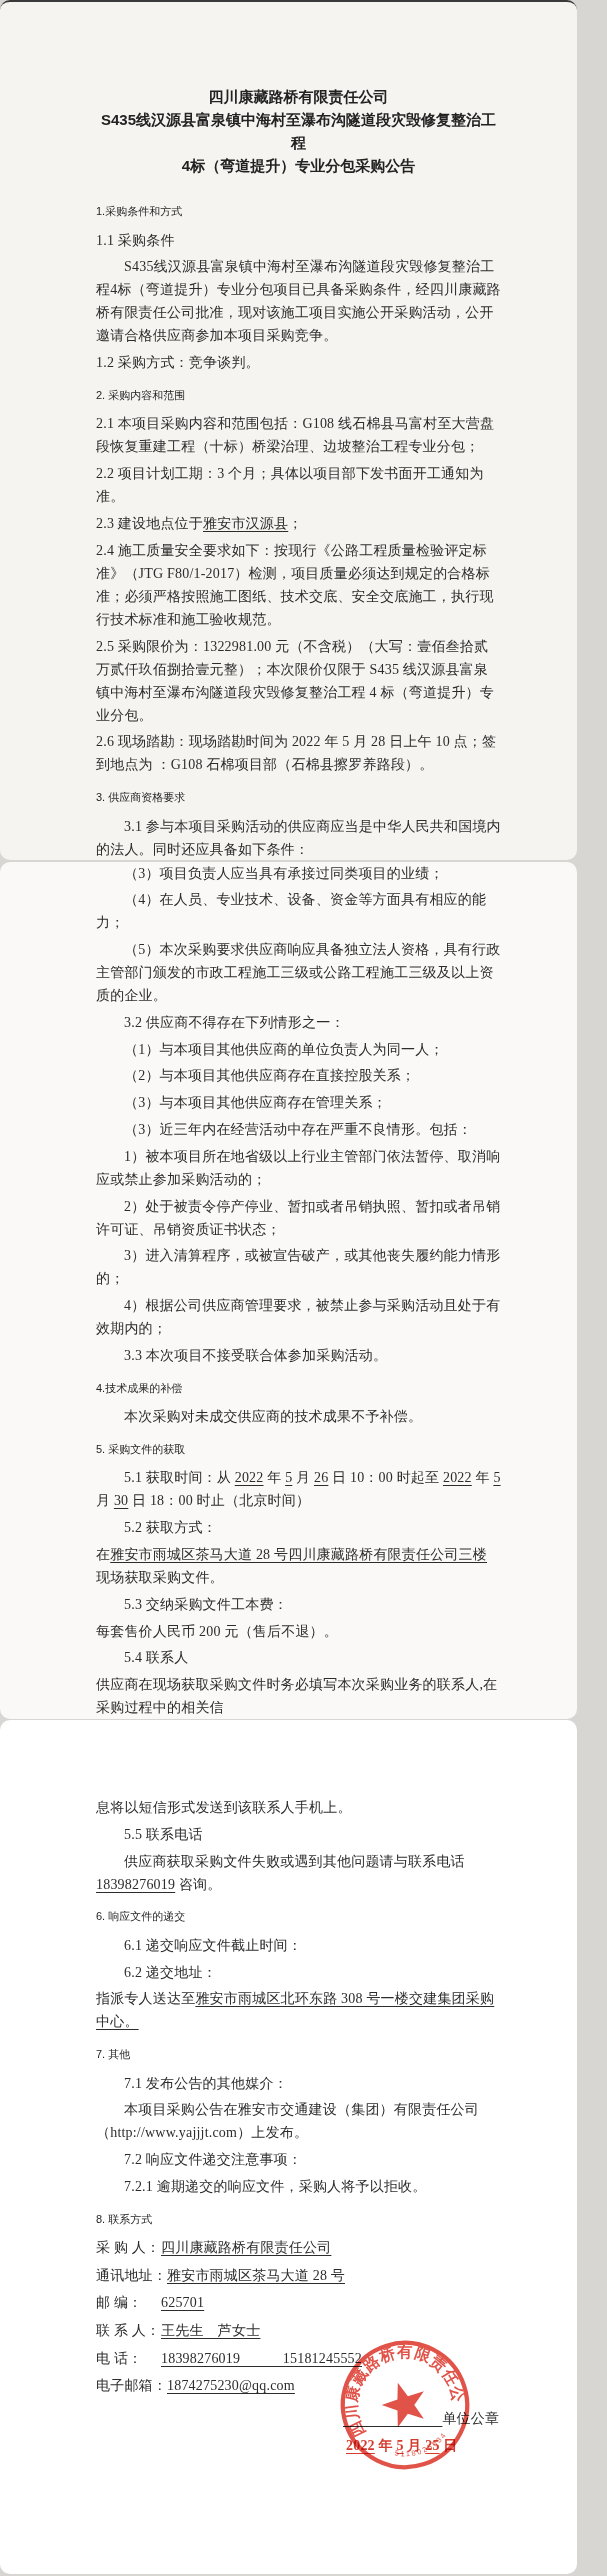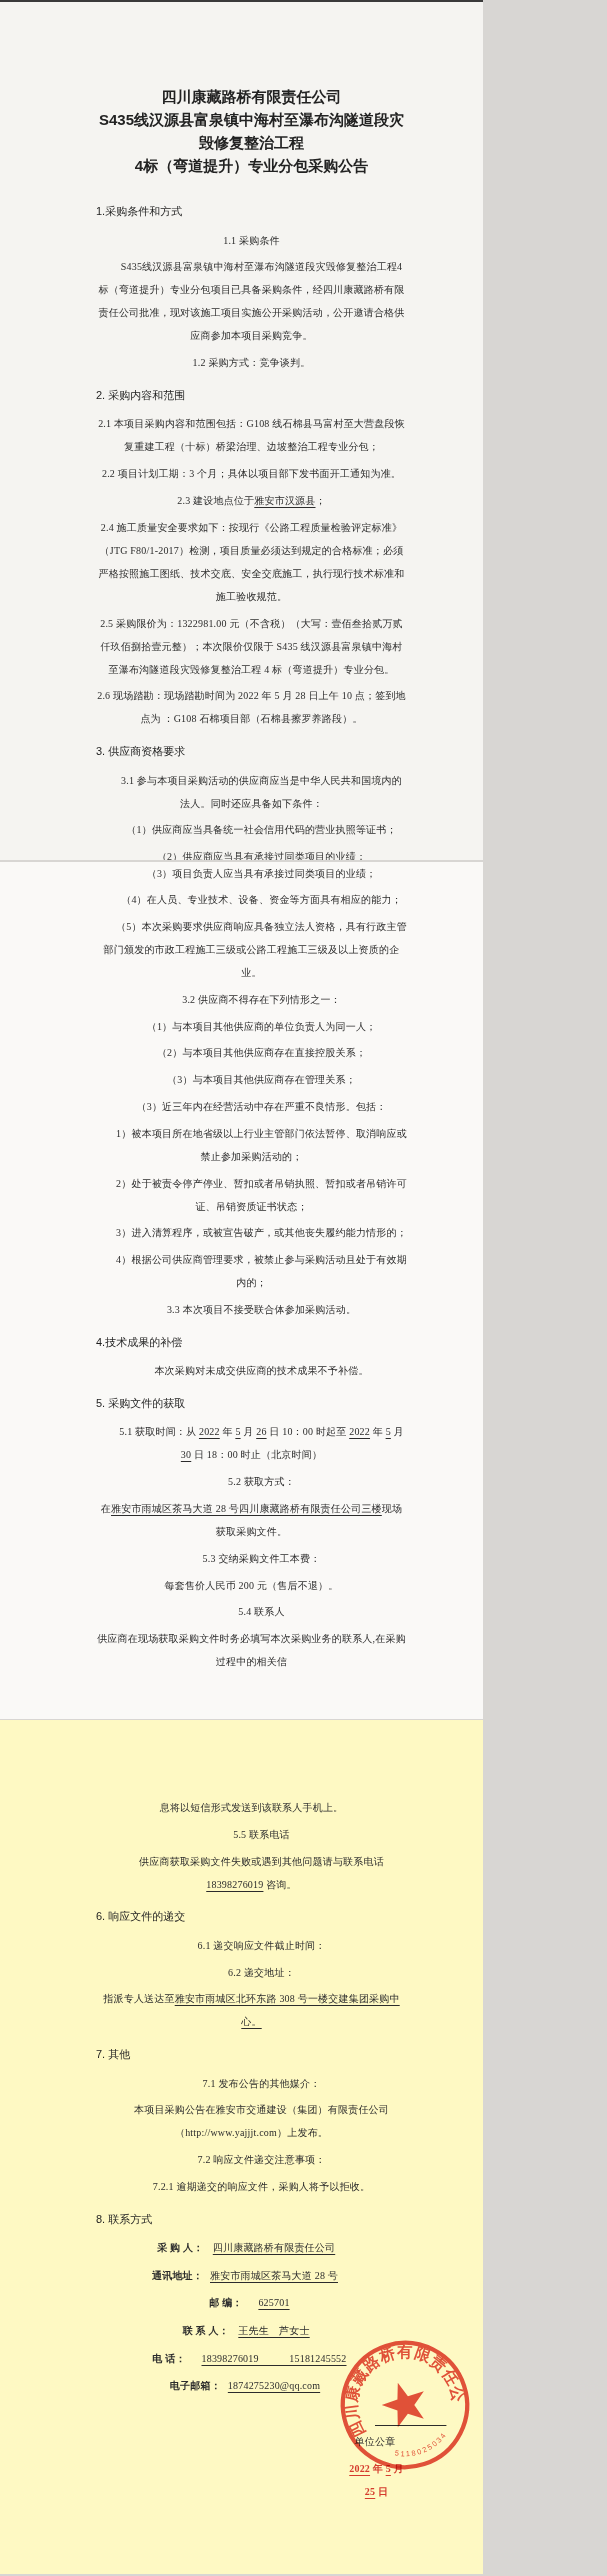--- a/index.html
+++ b/index.html
@@ -3,28 +3,29 @@
 <meta charset="utf-8">
 <style>
   html,body{margin:0;padding:0;}
   body{
     width:607px;
     background:#d8d6d3;
     font-family:"Liberation Serif", serif;
   }
   .page{
     position:relative;
-    width:483px;
+    width:577px;
     box-sizing:border-box;
     overflow:hidden;
     color:#2c2c2c;
+    border-radius:10px;
   }
   .pg1{height:860px;background:#f5f4f1;border-top:2.3px solid #3a3a3a;margin-bottom:1.5px;}
   .pg2{height:857px;background:#faf9f7;margin-bottom:1.5px;}
-  .pg3{height:854px;background:#fef9c3;}
+  .pg3{height:854px;background:#ffffff;}
   .content{
     padding:0 76px 0 96px;
     box-sizing:border-box;
   }
   .pg1 .content{padding-top:83px;}
   .pg2 .content{}
   .pg3 .content{padding-top:76px;}
   .title{margin-bottom:21px;}
   .title-line{
     font-family:"Liberation Sans", sans-serif;
@@ -36,31 +37,30 @@
   }
   .h{
     font-family:"Liberation Sans", sans-serif;
     font-weight:normal;
     font-size:11px;
     line-height:26px;
     margin:7.6px 0 4.6px 0;
     color:#1e1e1e;
   }
   .p{
-    font-size:10px;
+    font-size:14px;
     line-height:23px;
     margin:0 0 3.8px 0;
     letter-spacing:0.2px;
-    text-align:center;
   }
   .indent{text-indent:2em;}
   .red{color:#d53c2e;}
   .u{text-decoration:underline;text-underline-offset:3px;text-decoration-thickness:0.8px;}
   .field{margin-bottom:4.6px;}
-  .flabel{display:inline-block;min-width:65px;font-weight:bold;}
+  .flabel{display:inline-block;min-width:65px;}
   .fvalue{padding-right:20px;}
   .seal{
     position:absolute;
     left:339px;
     top:619px;
     width:132px;
     height:132px;
     transform:rotate(-18deg);
     opacity:0.88;
     mix-blend-mode:multiply;

